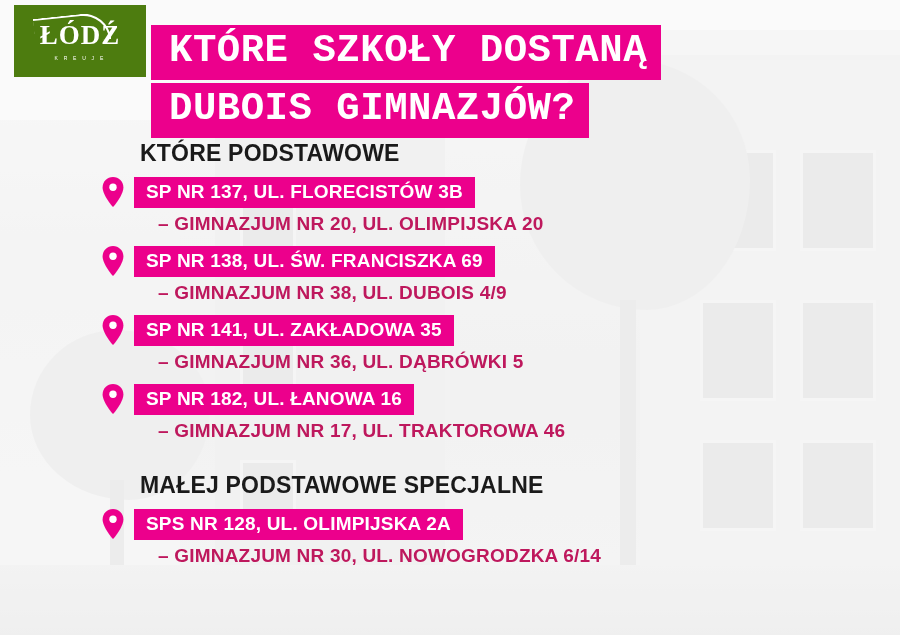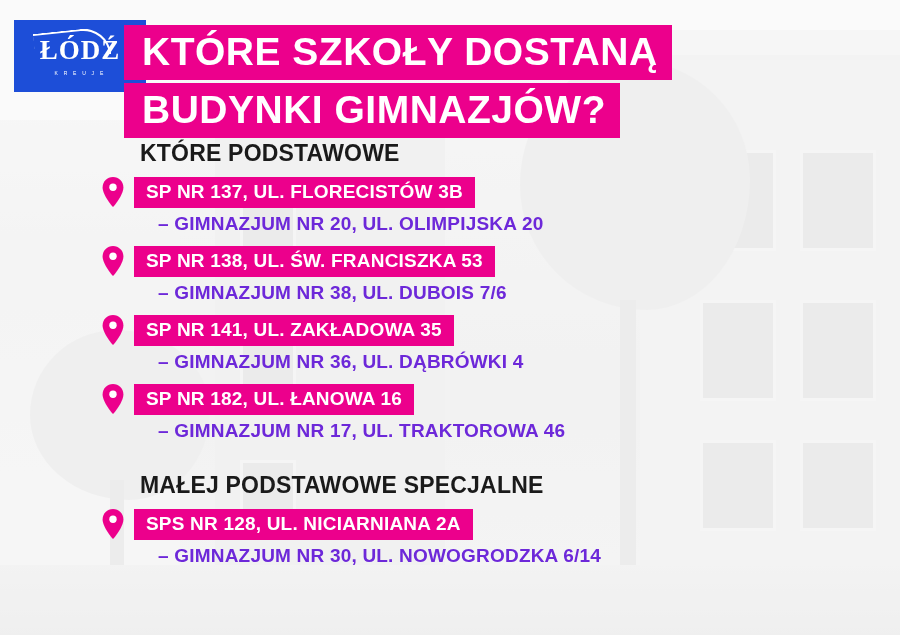--- a/index.html
+++ b/index.html
@@ -69,23 +69,23 @@
   }
   .veil {
     position: absolute;
     inset: 0;
     background: rgba(255,255,255,0.55);
   }
 
   
   .logo-box {
     position: absolute;
-    left: 14px; top: 20px;
+    left: 14px; top: 5px;
     width: 132px; height: 72px;
-    background: #1d4ed8;
+    background: #4d7c0f;
     display: flex;
     flex-direction: column;
     align-items: center;
     justify-content: center;
   }
   .logo-mark {
     color: #ffffff;
     font-family: "Liberation Serif", serif;
     font-size: 27px;
     font-weight: bold;
@@ -107,22 +107,23 @@
   .logo-sub {
     color: #ffffff;
     font-size: 5px;
     letter-spacing: 2.2px;
     margin-top: 6px;
   }
 
   
   .title-wrap {
     position: absolute;
-    left: 124px; top: 25px;
+    left: 151px; top: 25px;
     width: 625px;
+    font-family: Liberation Mono, monospace;
   }
   .title-line {
     display: block;
     background: #ec008c;
     color: #ffffff;
     font-size: 39px;
     font-weight: bold;
     letter-spacing: 0.5px;
     padding: 7px 14px 9px 18px;
     line-height: 1;
@@ -165,21 +166,21 @@
     background: #ec008c;
     color: #ffffff;
     font-size: 19px;
     font-weight: bold;
     letter-spacing: 0.2px;
     padding: 5px 12px 6px 12px;
     line-height: 1.05;
     white-space: nowrap;
   }
   .gim {
-    color: #6d28d9;
+    color: #be185d;
     font-size: 19px;
     font-weight: bold;
     letter-spacing: 0.2px;
     margin: 5px 0 0 158px;
     white-space: nowrap;
   }
 </style>
 </head>
 <body>
 
@@ -213,21 +214,21 @@
   <div class="logo-box">
     <div class="logo-mark">
       <span class="swoop"></span>
       <span>ŁÓDŹ</span>
     </div>
     <div class="logo-sub">K R E U J E</div>
   </div>
 
   <div class="title-wrap">
     <span class="title-line">KTÓRE SZKOŁY DOSTANĄ</span>
-    <span class="title-line">BUDYNKI GIMNAZJÓW?</span>
+    <span class="title-line">DUBOIS GIMNAZJÓW?</span>
   </div>
 
   <div class="content">
 
     <div class="section">
       <div class="section-head">KTÓRE PODSTAWOWE</div>
 
       <div class="entry">
         <div class="entry-row">
           <span class="pin">
@@ -242,36 +243,36 @@
       </div>
 
       <div class="entry">
         <div class="entry-row">
           <span class="pin">
             <svg width="22" height="30" viewBox="0 0 22 30">
                 <path d="M11 0C5.2 0 0.6 4.6 0.6 10.4C0.6 18.2 11 30 11 30S21.4 18.2 21.4 10.4C21.4 4.6 16.8 0 11 0Z" fill="#ec008c"></path>
                 <circle cx="11" cy="10.2" r="3.7" fill="#ffffff"></circle>
               </svg>
           </span>
-          <span class="school">SP NR 138, UL. ŚW. FRANCISZKA 53</span>
-        </div>
-        <div class="gim">– GIMNAZJUM NR 38, UL. DUBOIS 7/6</div>
+          <span class="school">SP NR 138, UL. ŚW. FRANCISZKA 69</span>
+        </div>
+        <div class="gim">– GIMNAZJUM NR 38, UL. DUBOIS 4/9</div>
       </div>
 
       <div class="entry">
         <div class="entry-row">
           <span class="pin">
             <svg width="22" height="30" viewBox="0 0 22 30">
                 <path d="M11 0C5.2 0 0.6 4.6 0.6 10.4C0.6 18.2 11 30 11 30S21.4 18.2 21.4 10.4C21.4 4.6 16.8 0 11 0Z" fill="#ec008c"></path>
                 <circle cx="11" cy="10.2" r="3.7" fill="#ffffff"></circle>
               </svg>
           </span>
           <span class="school">SP NR 141, UL. ZAKŁADOWA 35</span>
         </div>
-        <div class="gim">– GIMNAZJUM NR 36, UL. DĄBRÓWKI 4</div>
+        <div class="gim">– GIMNAZJUM NR 36, UL. DĄBRÓWKI 5</div>
       </div>
 
       <div class="entry">
         <div class="entry-row">
           <span class="pin">
             <svg width="22" height="30" viewBox="0 0 22 30">
                 <path d="M11 0C5.2 0 0.6 4.6 0.6 10.4C0.6 18.2 11 30 11 30S21.4 18.2 21.4 10.4C21.4 4.6 16.8 0 11 0Z" fill="#ec008c"></path>
                 <circle cx="11" cy="10.2" r="3.7" fill="#ffffff"></circle>
               </svg>
           </span>
@@ -286,20 +287,20 @@
       <div class="section-head second">MAŁEJ PODSTAWOWE SPECJALNE</div>
 
       <div class="entry">
         <div class="entry-row">
           <span class="pin">
             <svg width="22" height="30" viewBox="0 0 22 30">
                 <path d="M11 0C5.2 0 0.6 4.6 0.6 10.4C0.6 18.2 11 30 11 30S21.4 18.2 21.4 10.4C21.4 4.6 16.8 0 11 0Z" fill="#ec008c"></path>
                 <circle cx="11" cy="10.2" r="3.7" fill="#ffffff"></circle>
               </svg>
           </span>
-          <span class="school">SPS NR 128, UL. NICIARNIANA 2A</span>
+          <span class="school">SPS NR 128, UL. OLIMPIJSKA 2A</span>
         </div>
         <div class="gim">– GIMNAZJUM NR 30, UL. NOWOGRODZKA 6/14</div>
       </div>
     </div>
 
   </div>
 </div>
 
 </body></html>

